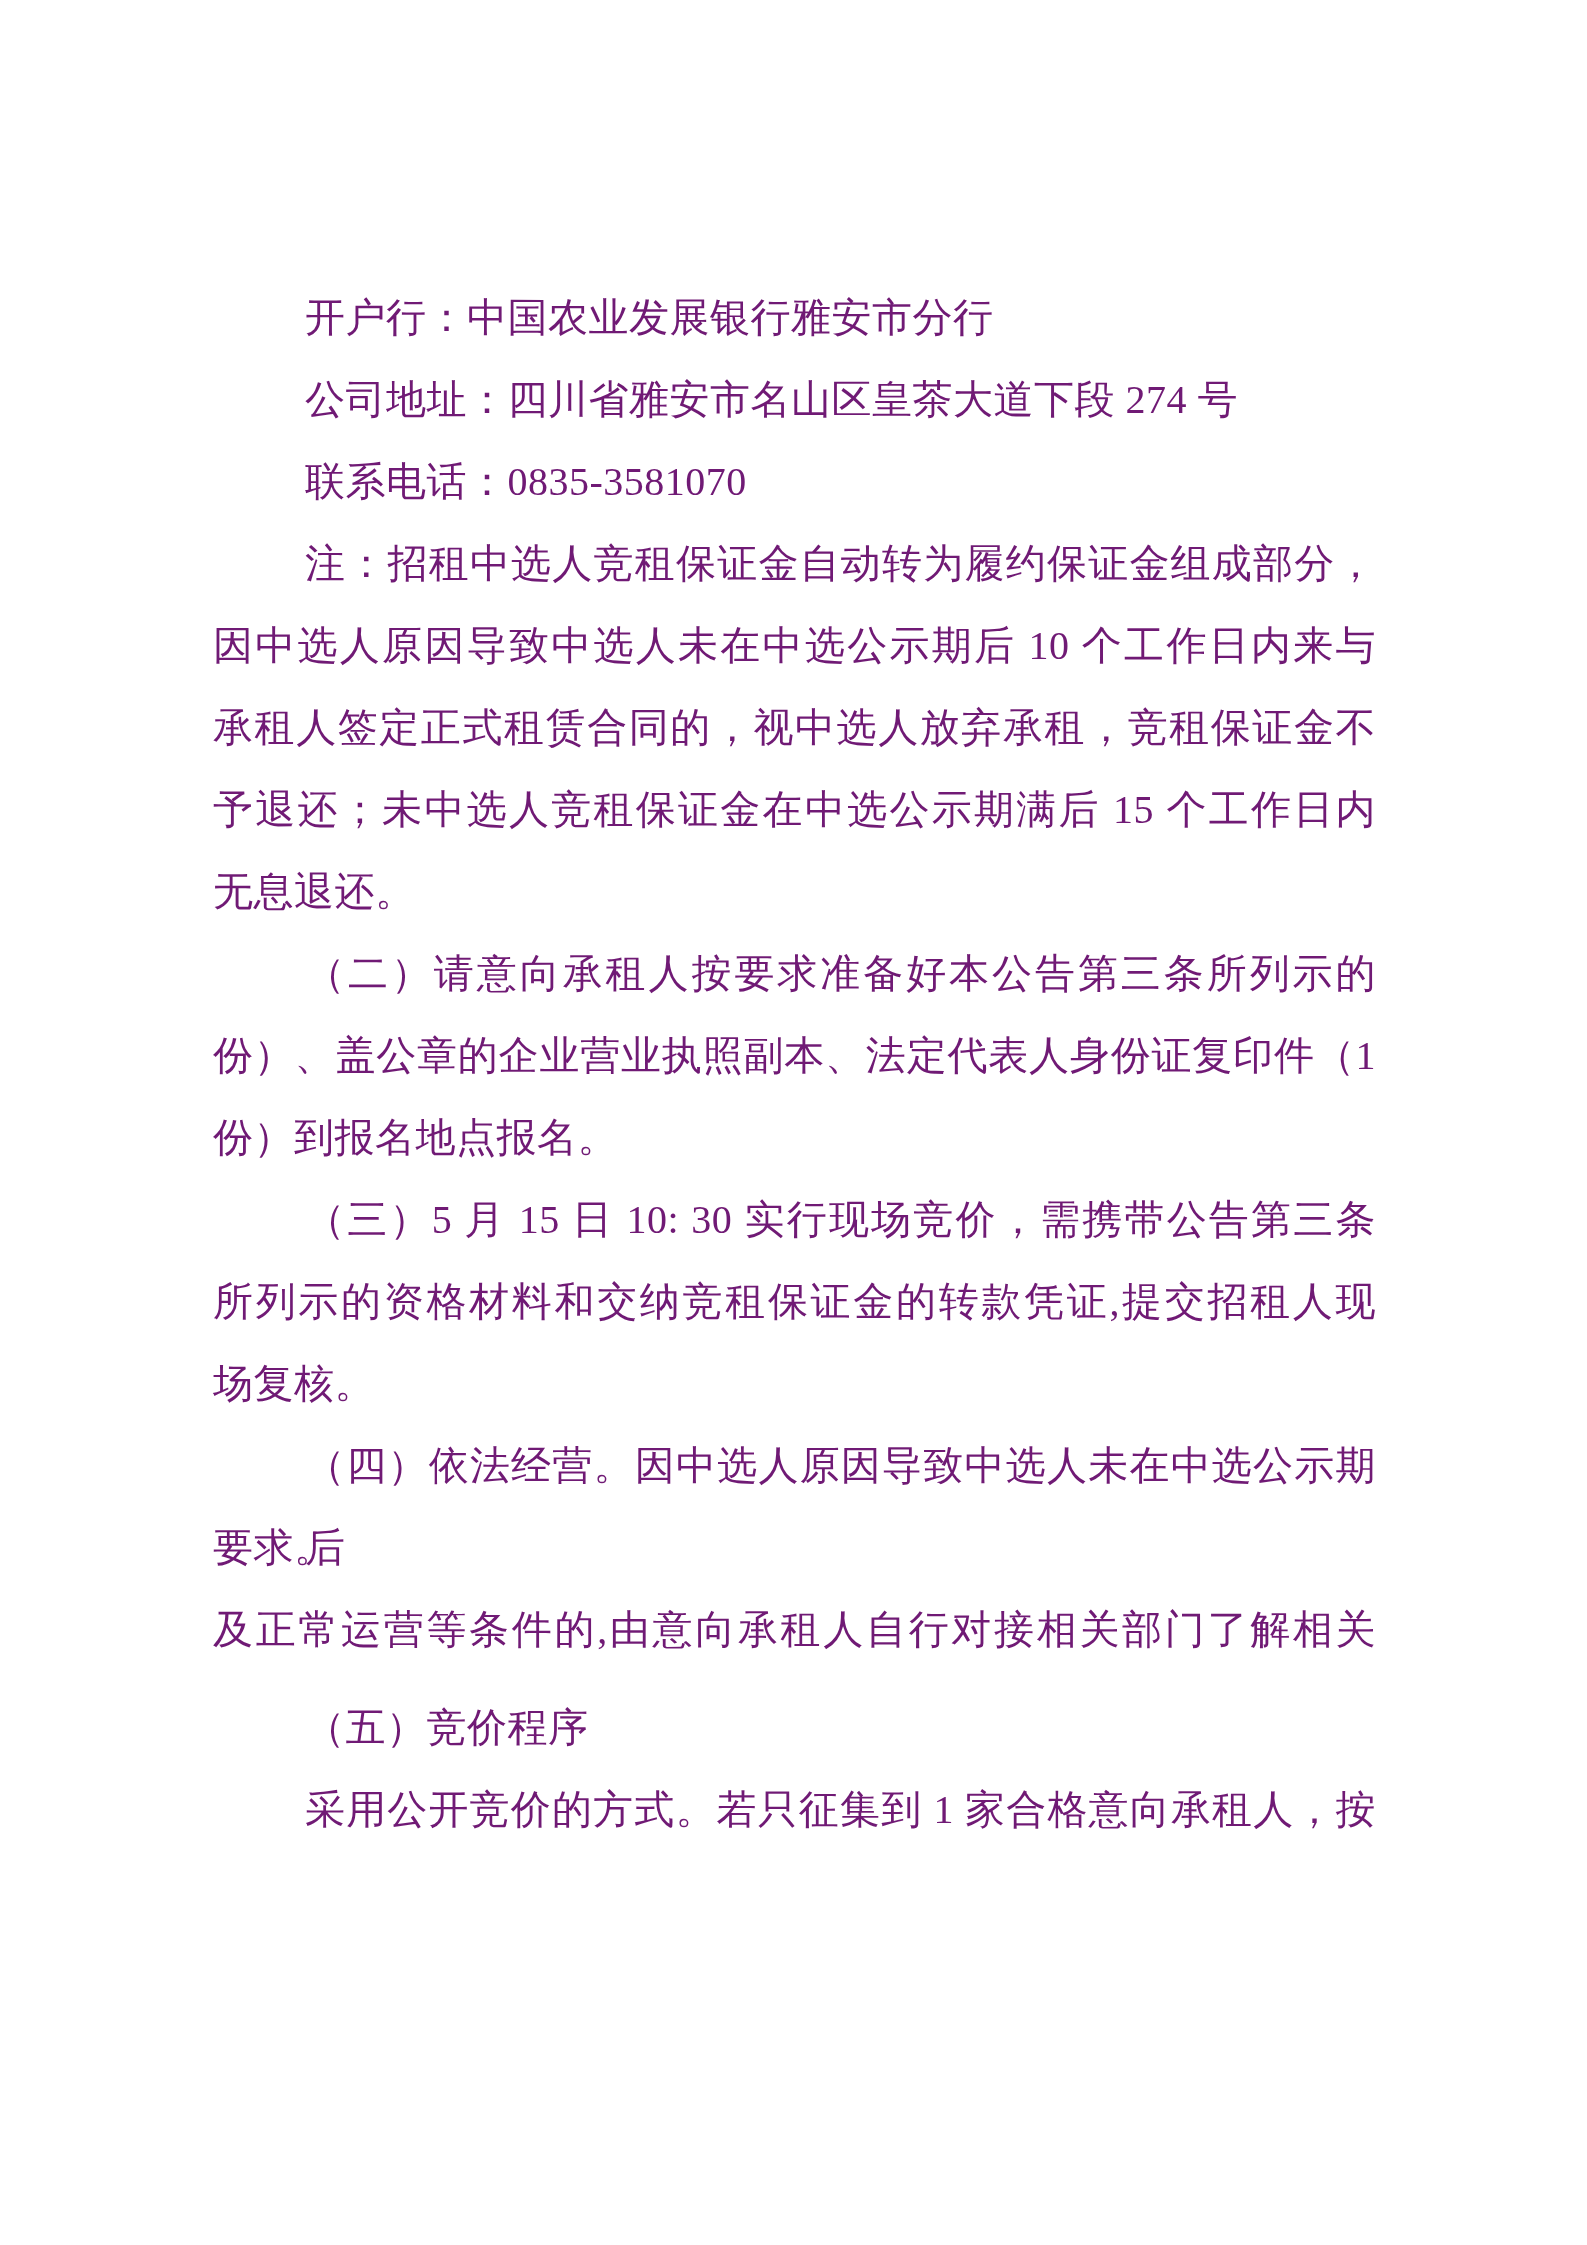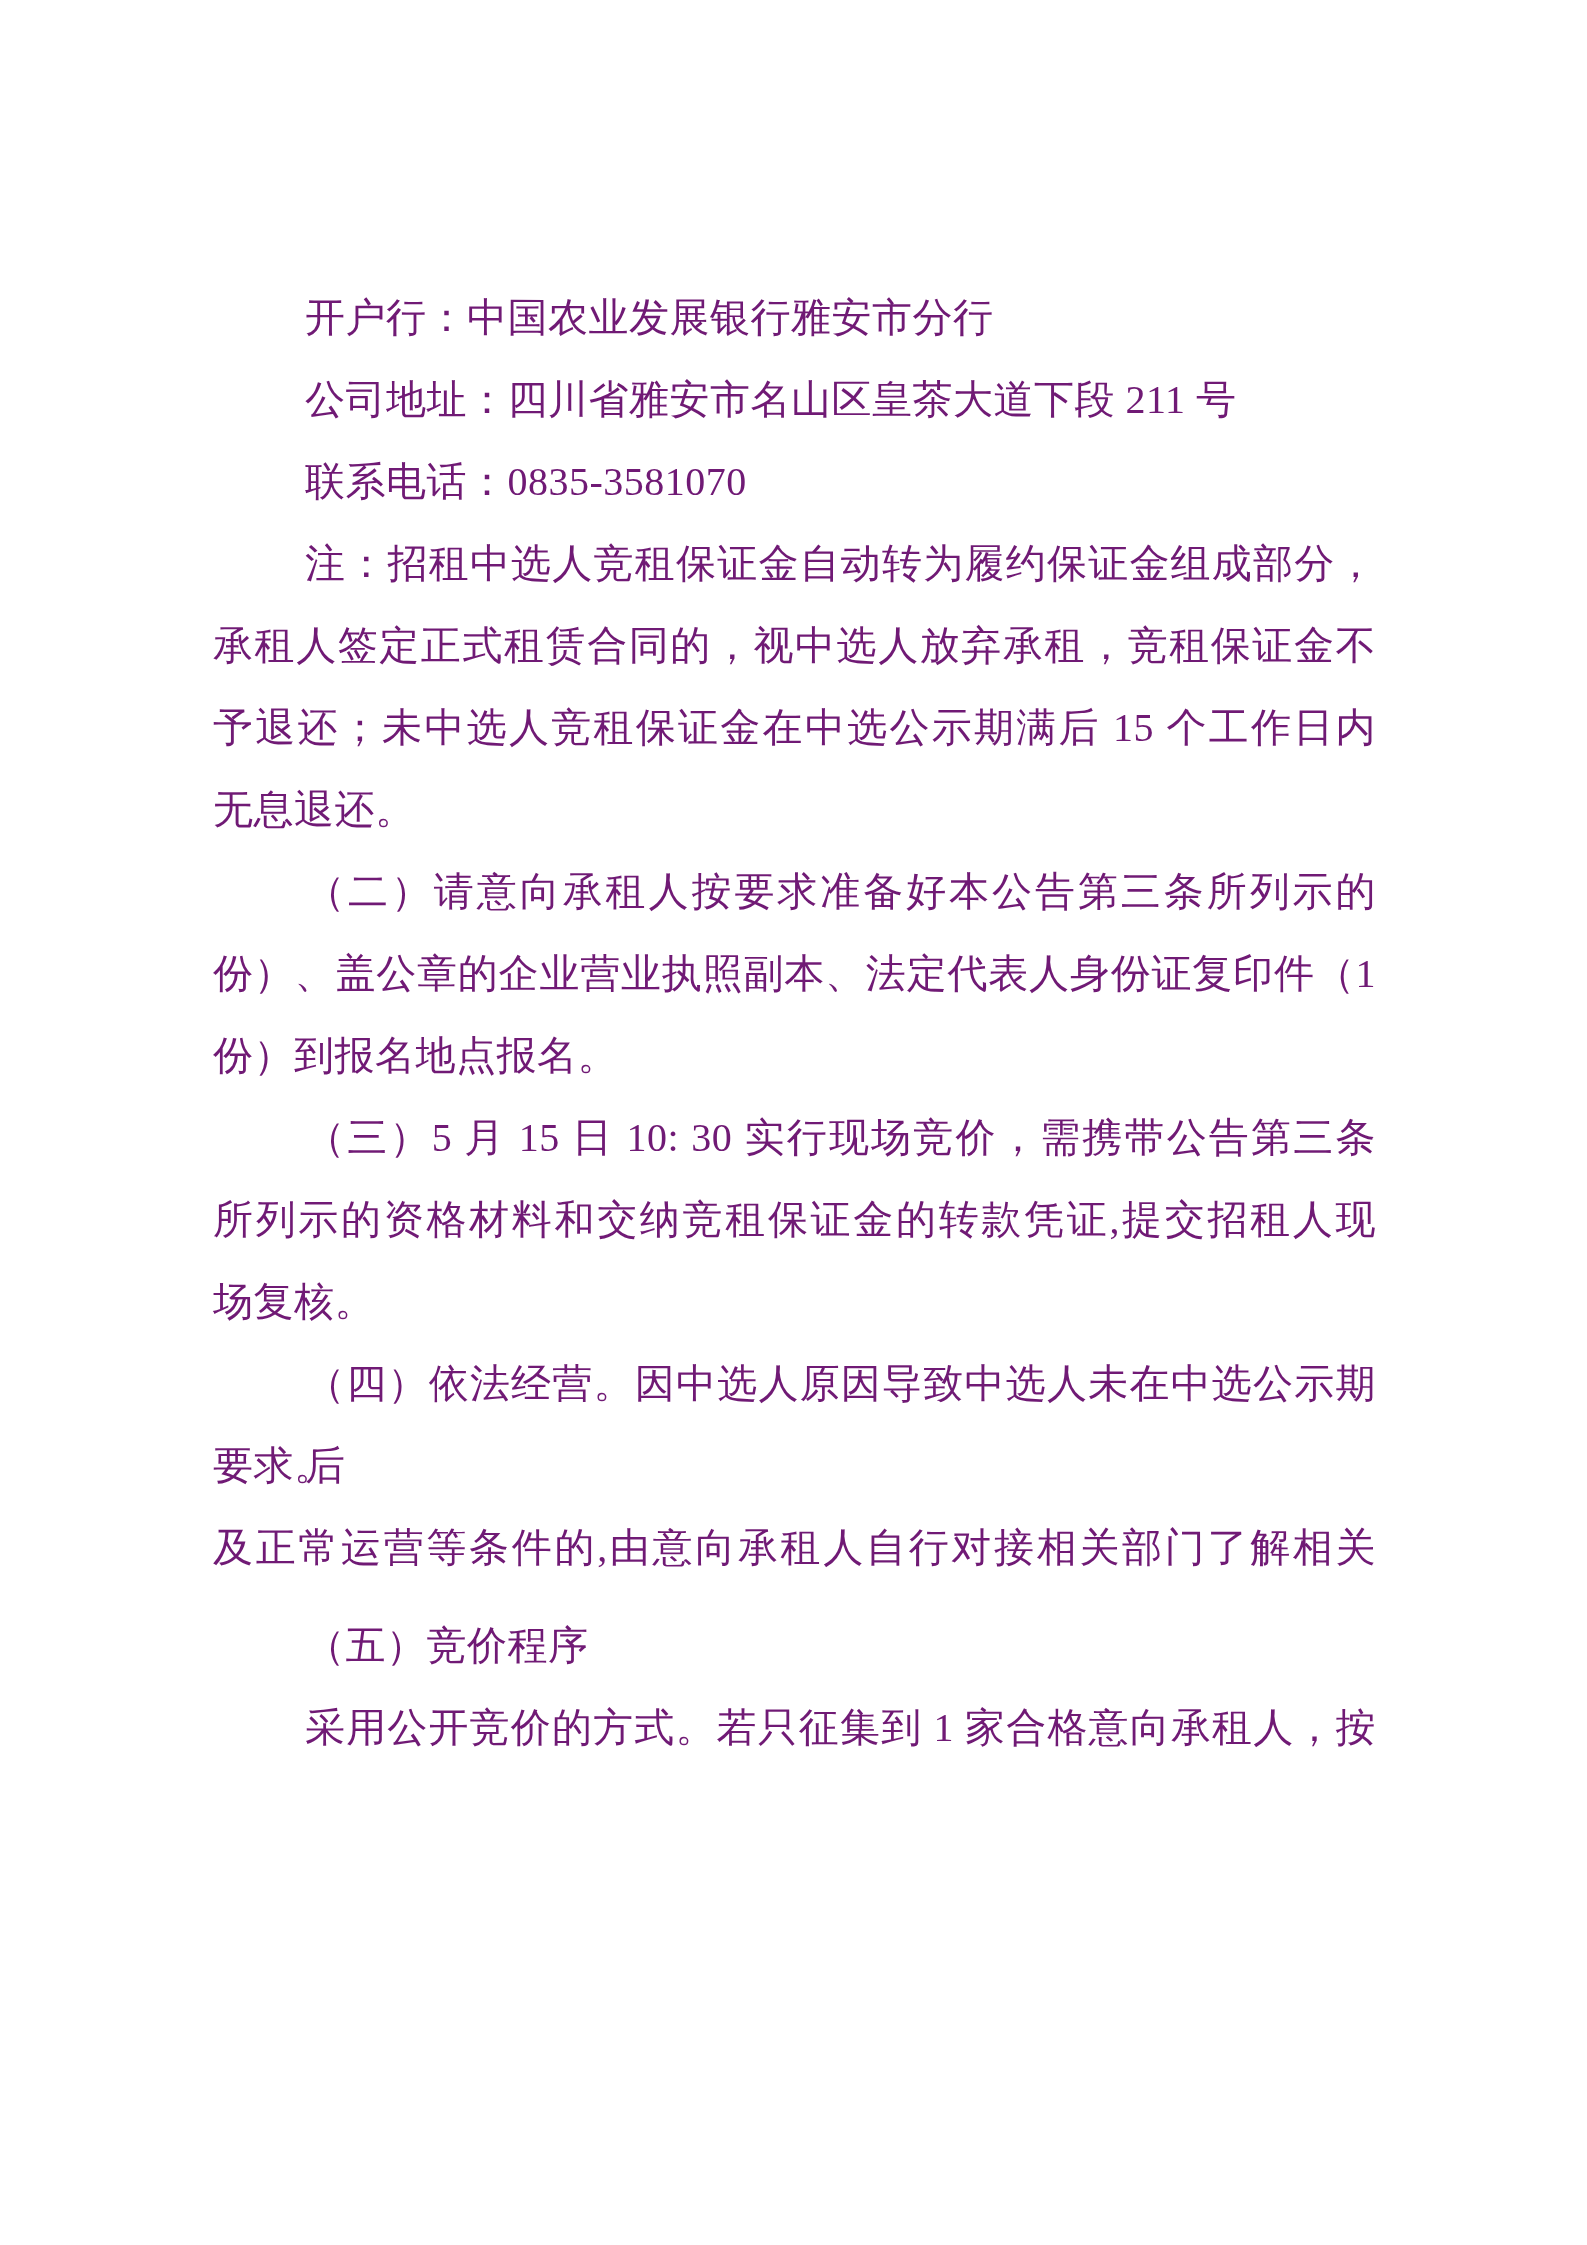--- a/index.html
+++ b/index.html
@@ -37,27 +37,28 @@
 </style>
 </head>
 <body>
 
 <div class="page">
   <div class="content">
       <div class="para">
         <div class="line first"><span>开户行：中国农业发展银行雅安市分行</span></div>
       </div>
       <div class="para">
-        <div class="line first"><span>公司地址：四川省雅安市名山区皇茶大道下段 211 号</span></div>
+        <div class="line first"><span>公司地址：四川省雅安市名山区皇茶大道下段 274 号</span></div>
       </div>
       <div class="para">
         <div class="line first"><span>联系电话：0835-3581070</span></div>
       </div>
       <div class="para">
         <div class="line fill first"><span>注：招租中选人竞租保证金自动转为履约保证金组成部分，</span></div>
+        <div class="line fill"><span>因中选人原因导致中选人未在中选公示期后 10 个工作日内来与</span></div>
         <div class="line fill"><span>承租人签定正式租赁合同的，视中选人放弃承租，竞租保证金不</span></div>
         <div class="line fill"><span>予退还；未中选人竞租保证金在中选公示期满后 15 个工作日内</span></div>
         <div class="line"><span>无息退还。</span></div>
       </div>
       <div class="para">
         <div class="line fill first"><span>（二）请意向承租人按要求准备好本公告第三条所列示的</span></div>
         <div class="line fill"><span>份）、盖公章的企业营业执照副本、法定代表人身份证复印件（1</span></div>
         <div class="line"><span>份）到报名地点报名。</span></div>
       </div>
       <div class="para">

